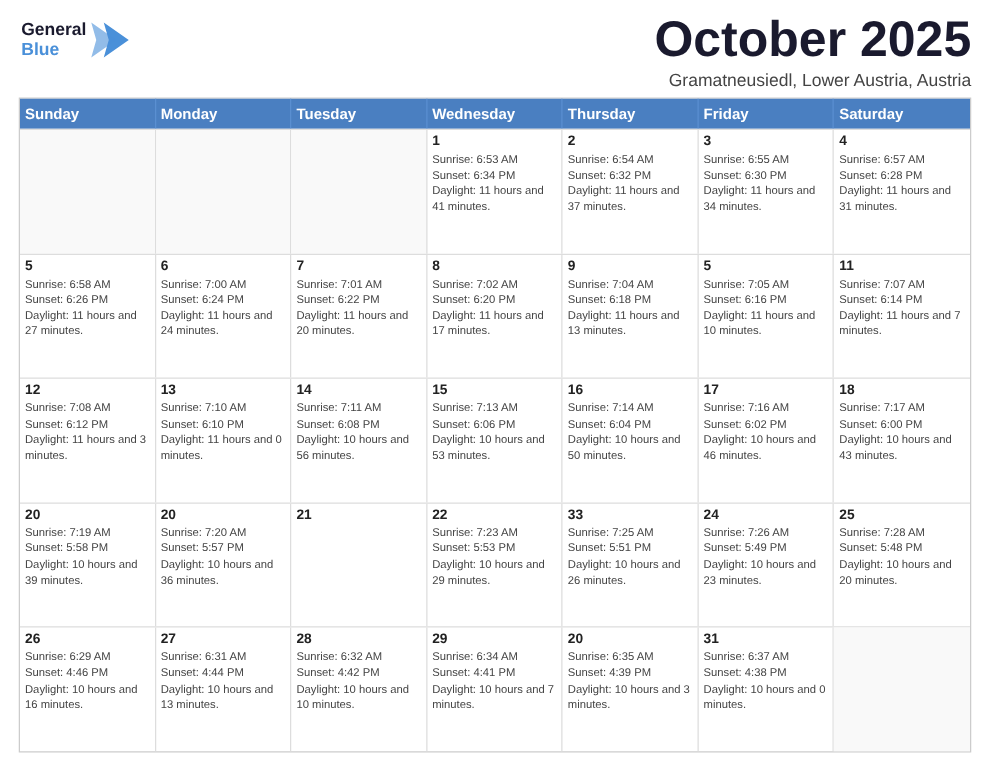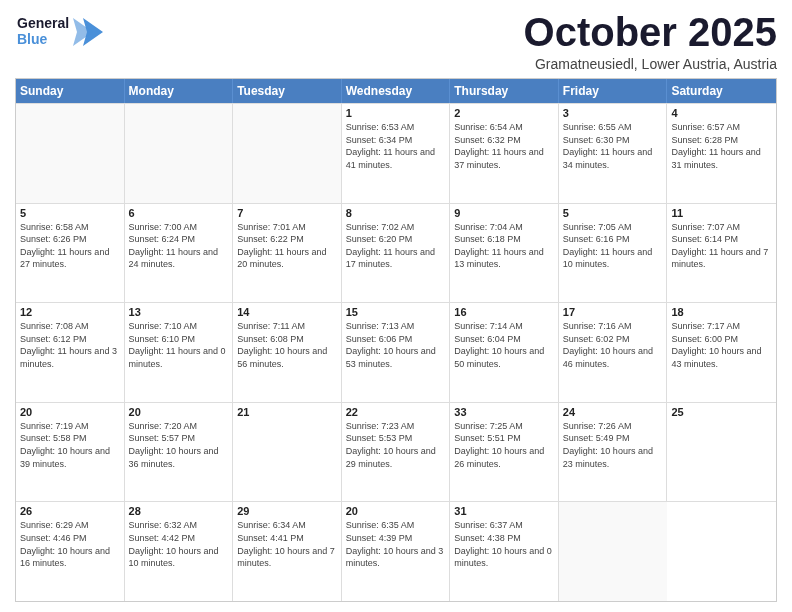--- a/index.html
+++ b/index.html
@@ -276,27 +276,36 @@
         </div>
       </div>
           <div class="cal-cell">
         <span class="day-num">24</span>
         <div class="cell-detail">
           Sunrise: 7:26 AM<br>Sunset: 5:49 PM<br>Daylight: 10 hours and 23 minutes.
         </div>
       </div>
           <div class="cal-cell">
         <span class="day-num">25</span>
+        <div class="cell-detail">
+          Sunrise: 7:28 AM<br>Sunset: 5:48 PM<br>Daylight: 10 hours and 20 minutes.
+        </div>
       </div>
         </div>
         <div class="cal-row">
           <div class="cal-cell">
         <span class="day-num">26</span>
         <div class="cell-detail">
           Sunrise: 6:29 AM<br>Sunset: 4:46 PM<br>Daylight: 10 hours and 16 minutes.
+        </div>
+      </div>
+          <div class="cal-cell">
+        <span class="day-num">27</span>
+        <div class="cell-detail">
+          Sunrise: 6:31 AM<br>Sunset: 4:44 PM<br>Daylight: 10 hours and 13 minutes.
         </div>
       </div>
           <div class="cal-cell">
         <span class="day-num">28</span>
         <div class="cell-detail">
           Sunrise: 6:32 AM<br>Sunset: 4:42 PM<br>Daylight: 10 hours and 10 minutes.
         </div>
       </div>
           <div class="cal-cell">
         <span class="day-num">29</span>

